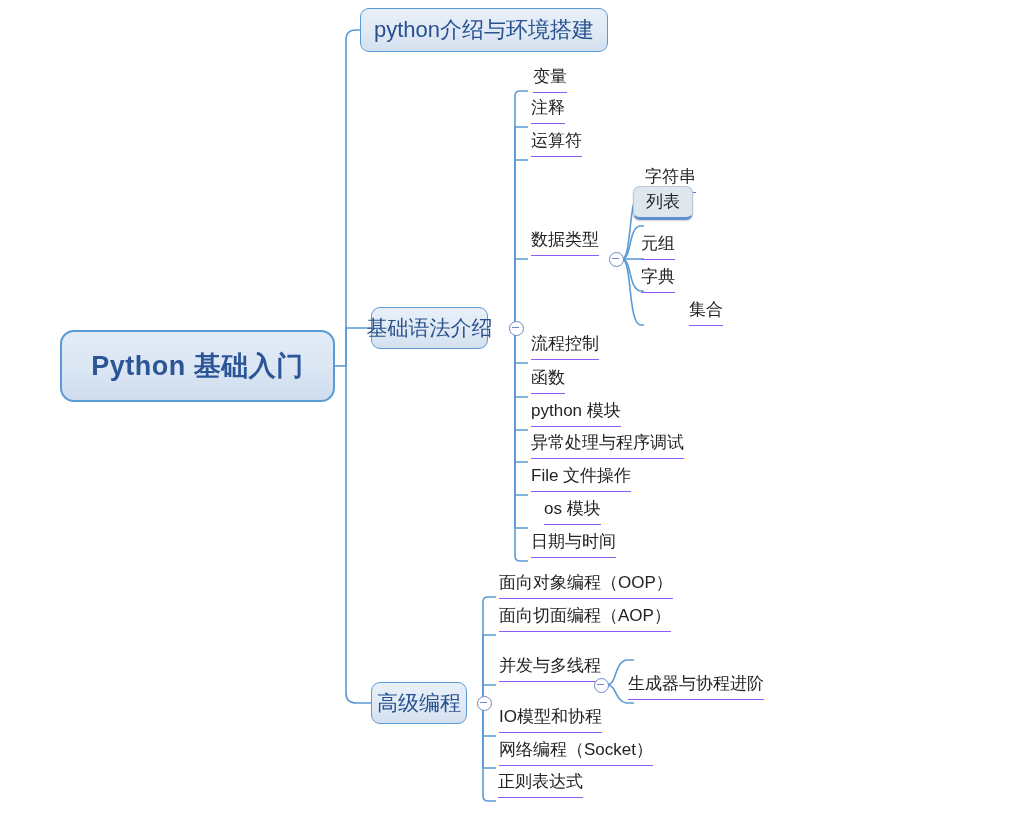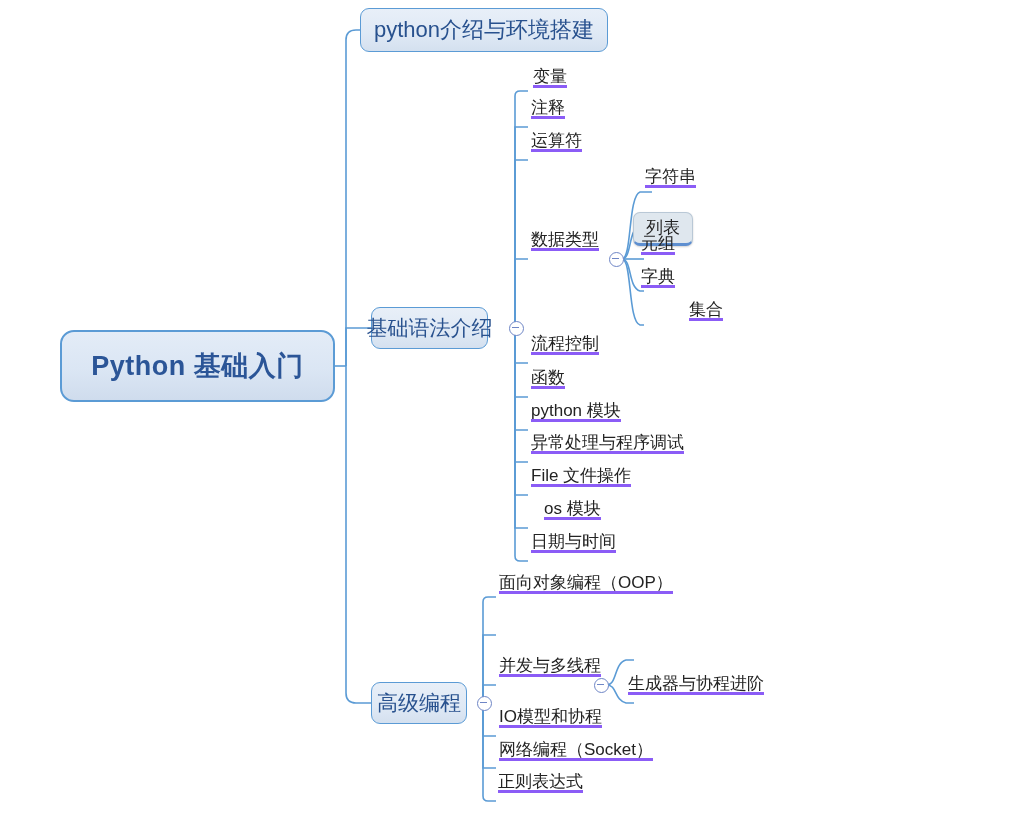--- a/index.html
+++ b/index.html
@@ -41,22 +41,22 @@
   }
   #b-intro{left:360px;top:8px;width:248px;height:44px;font-size:22px;}
   #b-basic{left:371px;top:307px;width:117px;height:42px;font-size:21px;}
   #b-adv  {left:371px;top:682px;width:96px;height:42px;font-size:21px;}
 
   
   .leaf{
     color:#232323;
     font-size:17px;
     line-height:1;
-    padding-bottom:0;
-    border-bottom:3px solid #8b5cf6;
+    padding-bottom:7px;
+    border-bottom:1px solid #8b5cf6;
   }
   .leaf.sel{
     box-sizing:border-box;
     background:#dfe7ee;
     border:1px solid #b9c8d6;
     border-bottom:3px solid #5e8fd0;
     border-radius:7px;
     padding:6px 12px 7px 12px;
     box-shadow:0 1px 2px rgba(0,0,0,.18);
   }
@@ -149,26 +149,27 @@
 
   <div class="node leaf" style="left:531px;top:335px;">流程控制</div>
   <div class="node leaf" style="left:531px;top:369px;">函数</div>
   <div class="node leaf" style="left:531px;top:402px;">python 模块</div>
   <div class="node leaf" style="left:531px;top:434px;">异常处理与程序调试</div>
   <div class="node leaf" style="left:531px;top:467px;">File 文件操作</div>
   <div class="node leaf" style="left:531px;top:500px;margin-left:13px;">os 模块</div>
   <div class="node leaf" style="left:531px;top:533px;">日期与时间</div>
 
   <div class="node leaf" style="left:645px;top:168px;">字符串</div>
-  <div class="node leaf sel" style="left:633px;top:212px;">列表</div>
+  <div class="node leaf sel" style="left:633px;top:186px;">列表</div>
   <div class="node leaf" style="left:641px;top:235px;">元组</div>
   <div class="node leaf" style="left:641px;top:268px;">字典</div>
   <div class="node leaf" style="left:641px;top:301px;margin-left:48px;">集合</div>
 
   <div class="node leaf" style="left:499px;top:574px;">面向对象编程（OOP）</div>
+  <div class="node leaf" style="left:499px;top:607px;">面向切面编程（AOP）</div>
   <div class="node leaf" style="left:499px;top:657px;">并发与多线程</div>
   <div class="collapse" style="left:594px;top:678px;"></div>
 
   <div class="node leaf" style="left:499px;top:708px;">IO模型和协程</div>
   <div class="node leaf" style="left:499px;top:741px;">网络编程（Socket）</div>
   <div class="node leaf" style="left:498px;top:773px;">正则表达式</div>
 
   <div class="node leaf" style="left:628px;top:675px;">生成器与协程进阶</div>
 
 </div>

